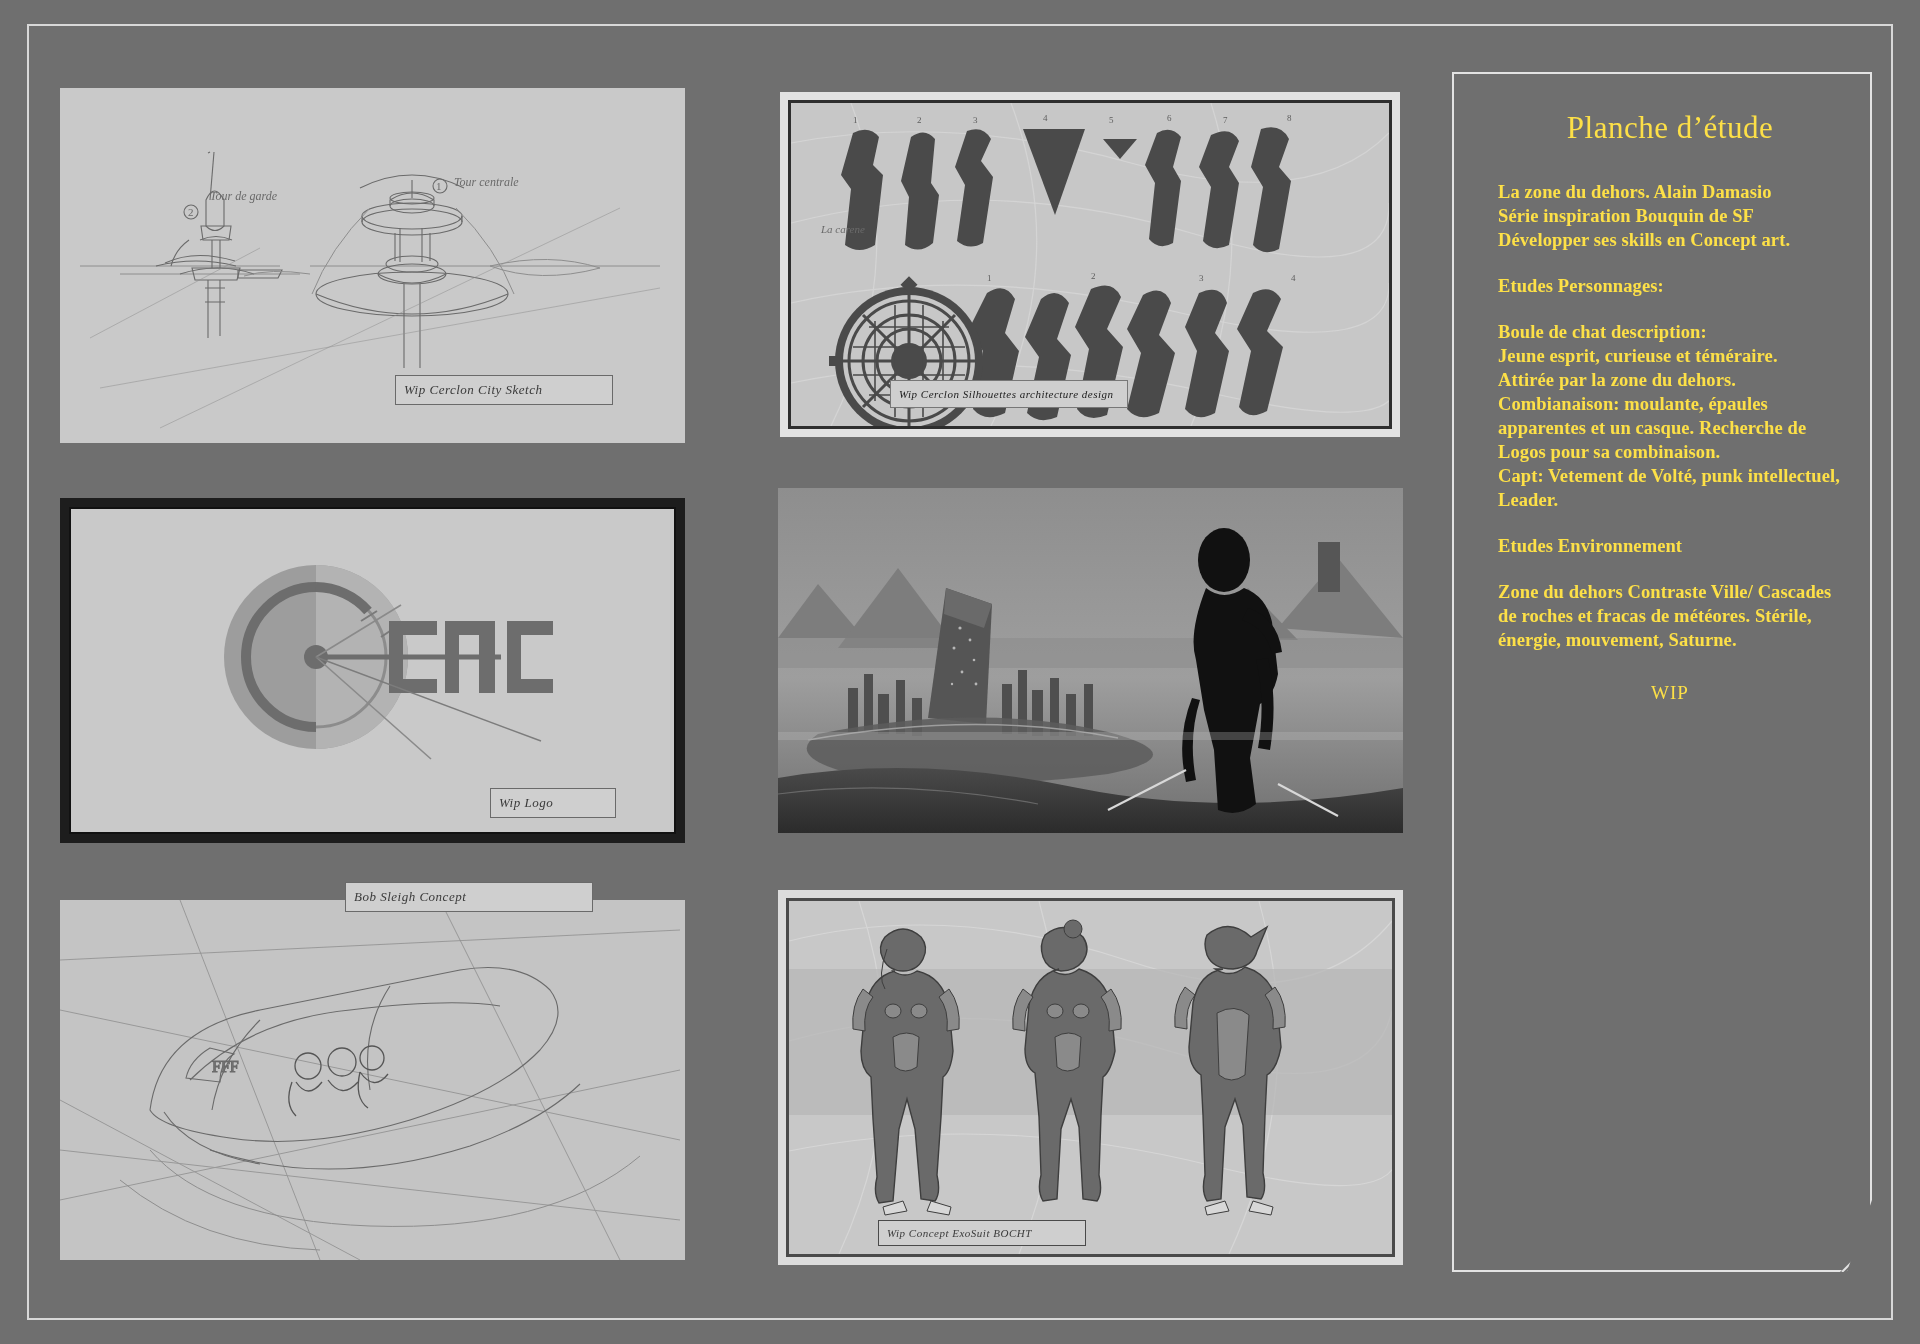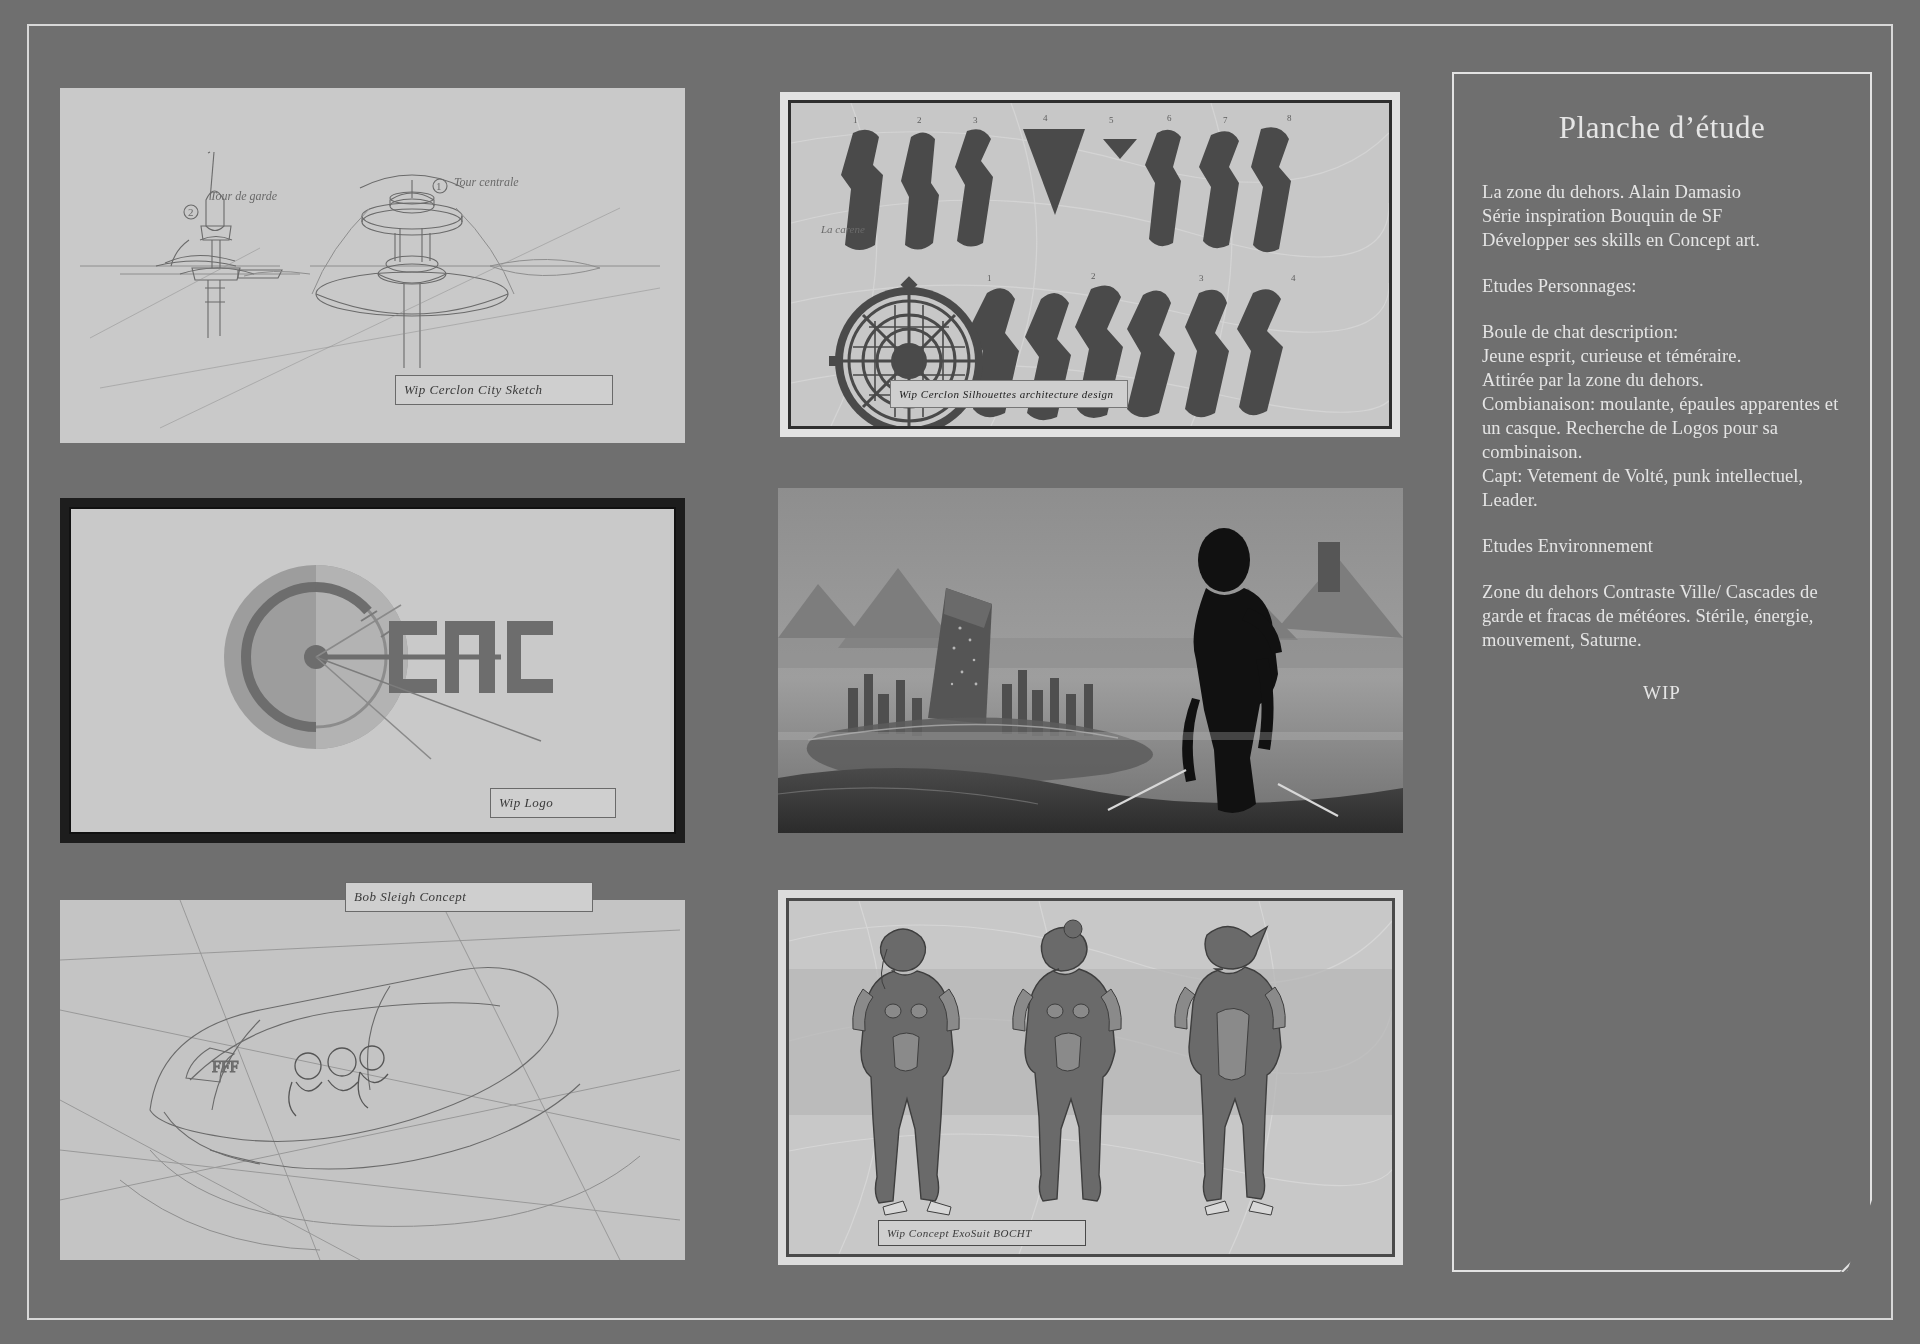--- a/index.html
+++ b/index.html
@@ -112,37 +112,38 @@
     position: relative;
     overflow: hidden;
   }
   
   #text-panel {
     position: absolute;
     left: 1452px; top: 72px;
     width: 420px; height: 1200px;
     border: 2px solid #e3e3e3;
     box-sizing: border-box;
-    color: #e5e5e5;
-    padding: 26px 28px 0 28px;
+    color: #fde047;
+    padding: 26px 28px 0 44px;
     clip-path: polygon(0 0, 100% 0, 100% 94%, 94% 100%, 0 100%);
   }
   #text-panel h1 {
     font-family: "Liberation Serif", serif;
     font-weight: normal;
     font-size: 31px;
     text-align: center;
     margin: 10px 0 34px 0;
     letter-spacing: .5px;
   }
   #text-panel p {
     font-size: 18.5px;
     line-height: 24px;
     margin: 0 0 22px 0;
     letter-spacing: .1px;
+    font-weight: bold;
   }
   #text-panel .wip {
     text-align: center;
     margin-top: 30px;
     font-size: 19px;
     letter-spacing: 1px;
   }
   .corner-cut {
     position: absolute;
     right: -2px; bottom: -2px;
@@ -496,21 +497,21 @@
     <p style="white-space:pre-line;">La zone du dehors. Alain Damasio
 Série inspiration Bouquin de SF
 Développer ses skills en Concept art.</p>
     <p>Etudes Personnages:</p>
     <p style="white-space:pre-line;">Boule de chat description:
 Jeune esprit, curieuse et téméraire.
 Attirée par la zone du dehors.
 Combianaison: moulante, épaules apparentes et un casque. Recherche de Logos pour sa combinaison.
 Capt: Vetement de Volté, punk intellectuel, Leader.</p>
     <p>Etudes Environnement</p>
-    <p>Zone du dehors Contraste Ville/ Cascades de garde et fracas de météores. Stérile, énergie, mouvement, Saturne.</p>
+    <p>Zone du dehors Contraste Ville/ Cascades de roches et fracas de météores. Stérile, énergie, mouvement, Saturne.</p>
     <div class="wip">WIP</div>
     <svg class="corner-cut" viewBox="0 0 32 32">
       <path d="M32 0 L32 32 L0 32 Z" fill="#6f6f6f"></path>
       <path d="M32 2 L2 32" stroke="#e3e3e3" stroke-width="2" fill="none"></path>
     </svg>
   </div>
 
 </div>
 
 </body></html>

